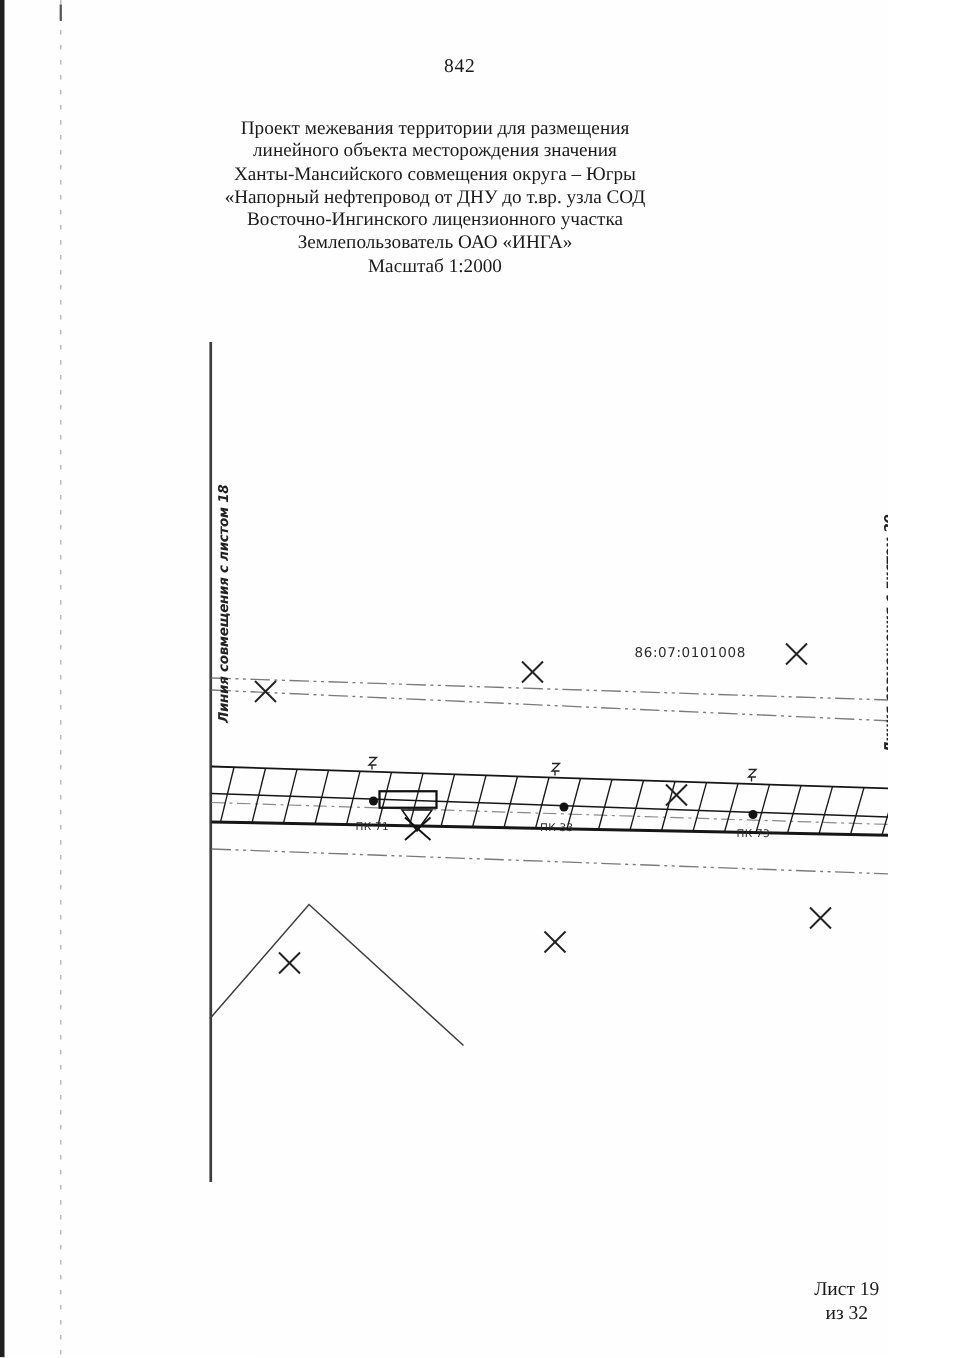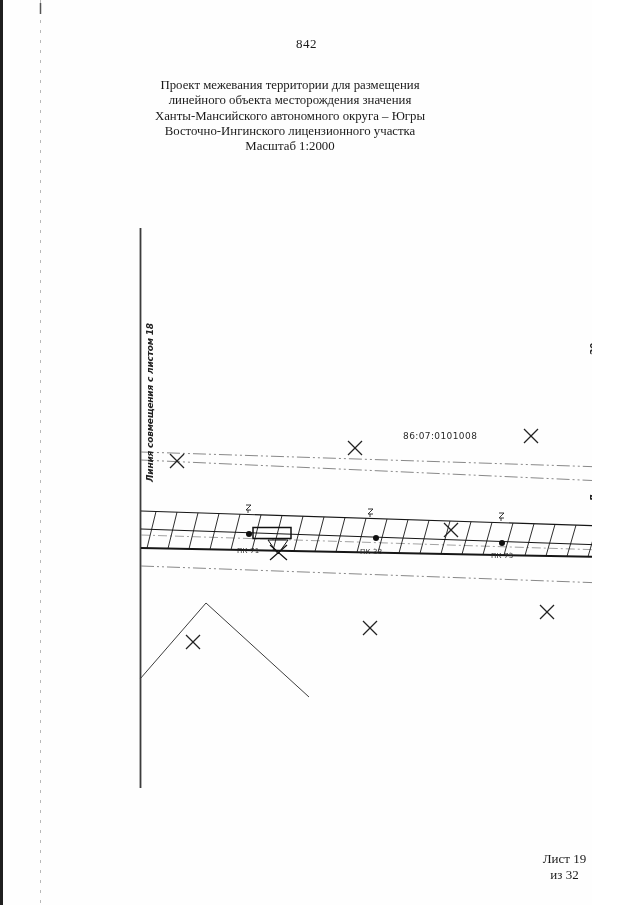--- a/index.html
+++ b/index.html
@@ -37,21 +37,21 @@
     font-size: 9px;
     letter-spacing: -0.2px;
     color: #222;
     white-space: nowrap;
     transform-origin: 0 0;
     transform: rotate(-90deg);
   }
   .rotated-left  { left: 145px; top: 482px; width: 150px; height: 13px; }
   .rotated-right { left: 589px; top: 502px; width: 152px; height: 13px; }
   .cadastral-number {
-    left: 403px; top: 431px;
+    left: 423px; top: 431px;
     font-family: "DejaVu Sans", sans-serif;
     font-size: 9px;
     letter-spacing: 0.4px;
     color: #2a2a2a;
   }
   .pk-label {
     font-family: "DejaVu Sans", sans-serif;
     font-size: 7px;
     letter-spacing: 0.2px;
     color: #2a2a2a;
@@ -169,22 +169,24 @@
     <g>
       <polyline points="140,679 206,603 309,697" fill="none" stroke="#3d3d3d" stroke-width="1"></polyline>
     </g>
   </svg>
 
   <div class="abs page-number">842</div>
 
   <div class="abs header-block">
     <div>Проект межевания территории для размещения</div>
     <div>линейного объекта месторождения значения</div>
-    <div>Ханты-Мансийского автономного округа – Югры</div>
+    <div>Ханты-Мансийского совмещения округа – Югры</div>
+    <div>«Напорный нефтепровод от ДНУ до т.вр. узла СОД</div>
     <div>Восточно-Ингинского лицензионного участка</div>
+    <div>Землепользователь ОАО «ИНГА»</div>
     <div>Масштаб 1:2000</div>
   </div>
 
   <div class="abs rotated-label rotated-left">Линия совмещения с листом 18</div>
 
   <div class="abs rotated-label rotated-right">Линия совмещения с листом 20</div>
 
   <div class="abs cadastral-number">86:07:0101008</div>
 
   <div class="abs pk-label pk-71">ПК 71</div>

